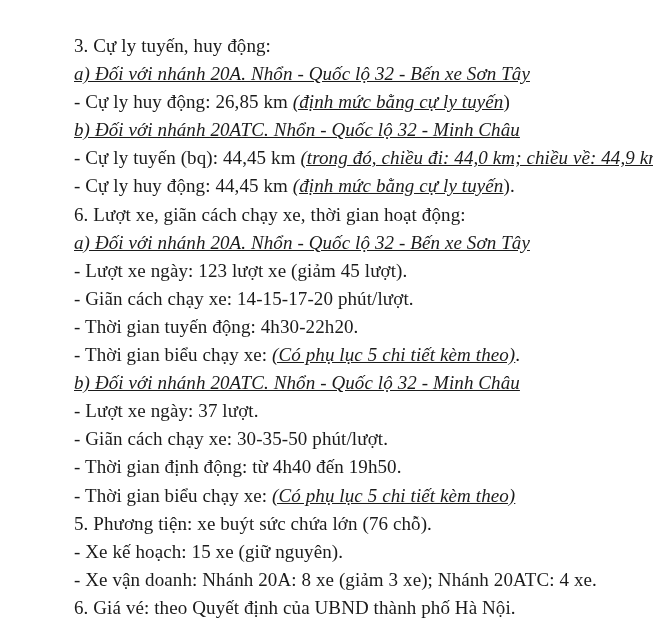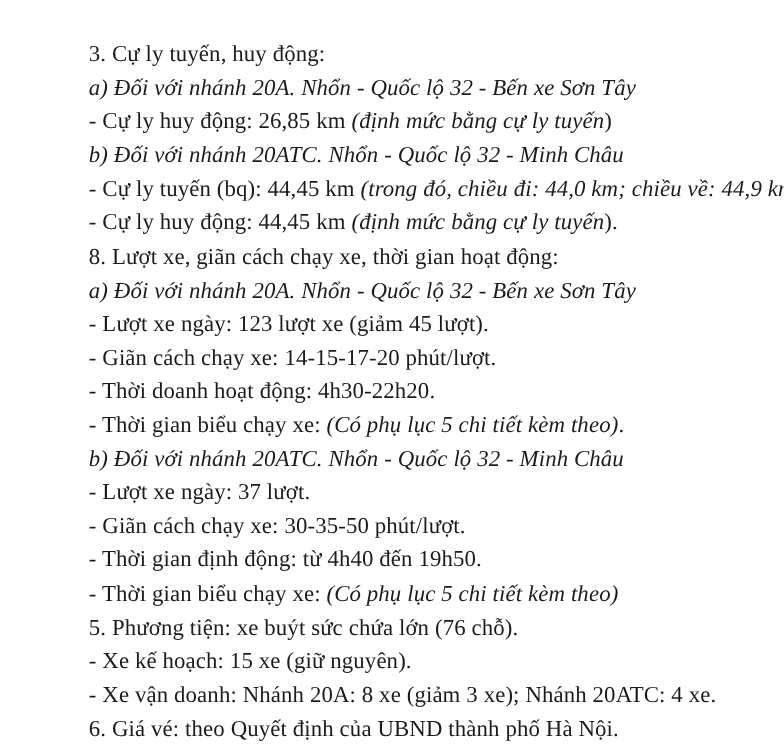--- a/index.html
+++ b/index.html
@@ -24,20 +24,21 @@
     margin-top: 28px;
   }
   .line {
     font-size: 19px;
     line-height: 28.1px;
     white-space: nowrap;
     letter-spacing: 0.1px;
   }
   .seg-italic {
     font-style: italic;
+    text-decoration: underline;
   }
   
   .clipped-line {
     position: absolute;
     left: 90px;
     bottom: 0;
     width: 340px;
     height: 4px;
     opacity: 0.55;
     background: repeating-linear-gradient(
@@ -53,25 +54,25 @@
 <body>
 
 <div class="page">
   <div id="doc-lines">
       <div class="line"><span class="seg-regular">3. Cự ly tuyến, huy động:</span></div>
       <div class="line"><span class="seg-italic">a) Đối với nhánh 20A. Nhổn - Quốc lộ 32 - Bến xe Sơn Tây</span></div>
       <div class="line"><span class="seg-regular">- Cự ly huy động: 26,85 km </span><span class="seg-italic">(định mức bằng cự ly tuyến</span><span class="seg-regular">)</span></div>
       <div class="line"><span class="seg-italic">b) Đối với nhánh 20ATC. Nhổn - Quốc lộ 32 - Minh Châu</span></div>
       <div class="line"><span class="seg-regular">- Cự ly tuyến (bq): 44,45 km </span><span class="seg-italic">(trong đó, chiều đi: 44,0 km; chiều về: 44,9 km)</span></div>
       <div class="line"><span class="seg-regular">- Cự ly huy động: 44,45 km </span><span class="seg-italic">(định mức bằng cự ly tuyến</span><span class="seg-regular">).</span></div>
-      <div class="line"><span class="seg-regular">8. Lượt xe, giãn cách chạy xe, thời gian hoạt động:</span></div>
+      <div class="line"><span class="seg-regular">6. Lượt xe, giãn cách chạy xe, thời gian hoạt động:</span></div>
       <div class="line"><span class="seg-italic">a) Đối với nhánh 20A. Nhổn - Quốc lộ 32 - Bến xe Sơn Tây</span></div>
       <div class="line"><span class="seg-regular">- Lượt xe ngày: 123 lượt xe (giảm 45 lượt).</span></div>
       <div class="line"><span class="seg-regular">- Giãn cách chạy xe: 14-15-17-20 phút/lượt.</span></div>
-      <div class="line"><span class="seg-regular">- Thời doanh hoạt động: 4h30-22h20.</span></div>
+      <div class="line"><span class="seg-regular">- Thời gian tuyến động: 4h30-22h20.</span></div>
       <div class="line"><span class="seg-regular">- Thời gian biểu chạy xe: </span><span class="seg-italic">(Có phụ lục 5 chi tiết kèm theo)</span><span class="seg-regular">.</span></div>
       <div class="line"><span class="seg-italic">b) Đối với nhánh 20ATC. Nhổn - Quốc lộ 32 - Minh Châu</span></div>
       <div class="line"><span class="seg-regular">- Lượt xe ngày: 37 lượt.</span></div>
       <div class="line"><span class="seg-regular">- Giãn cách chạy xe: 30-35-50 phút/lượt.</span></div>
       <div class="line"><span class="seg-regular">- Thời gian định động: từ 4h40 đến 19h50.</span></div>
       <div class="line"><span class="seg-regular">- Thời gian biểu chạy xe: </span><span class="seg-italic">(Có phụ lục 5 chi tiết kèm theo)</span></div>
       <div class="line"><span class="seg-regular">5. Phương tiện: xe buýt sức chứa lớn (76 chỗ).</span></div>
       <div class="line"><span class="seg-regular">- Xe kế hoạch: 15 xe (giữ nguyên).</span></div>
       <div class="line"><span class="seg-regular">- Xe vận doanh: Nhánh 20A: 8 xe (giảm 3 xe); Nhánh 20ATC: 4 xe.</span></div>
       <div class="line"><span class="seg-regular">6. Giá vé: theo Quyết định của UBND thành phố Hà Nội.</span></div>

